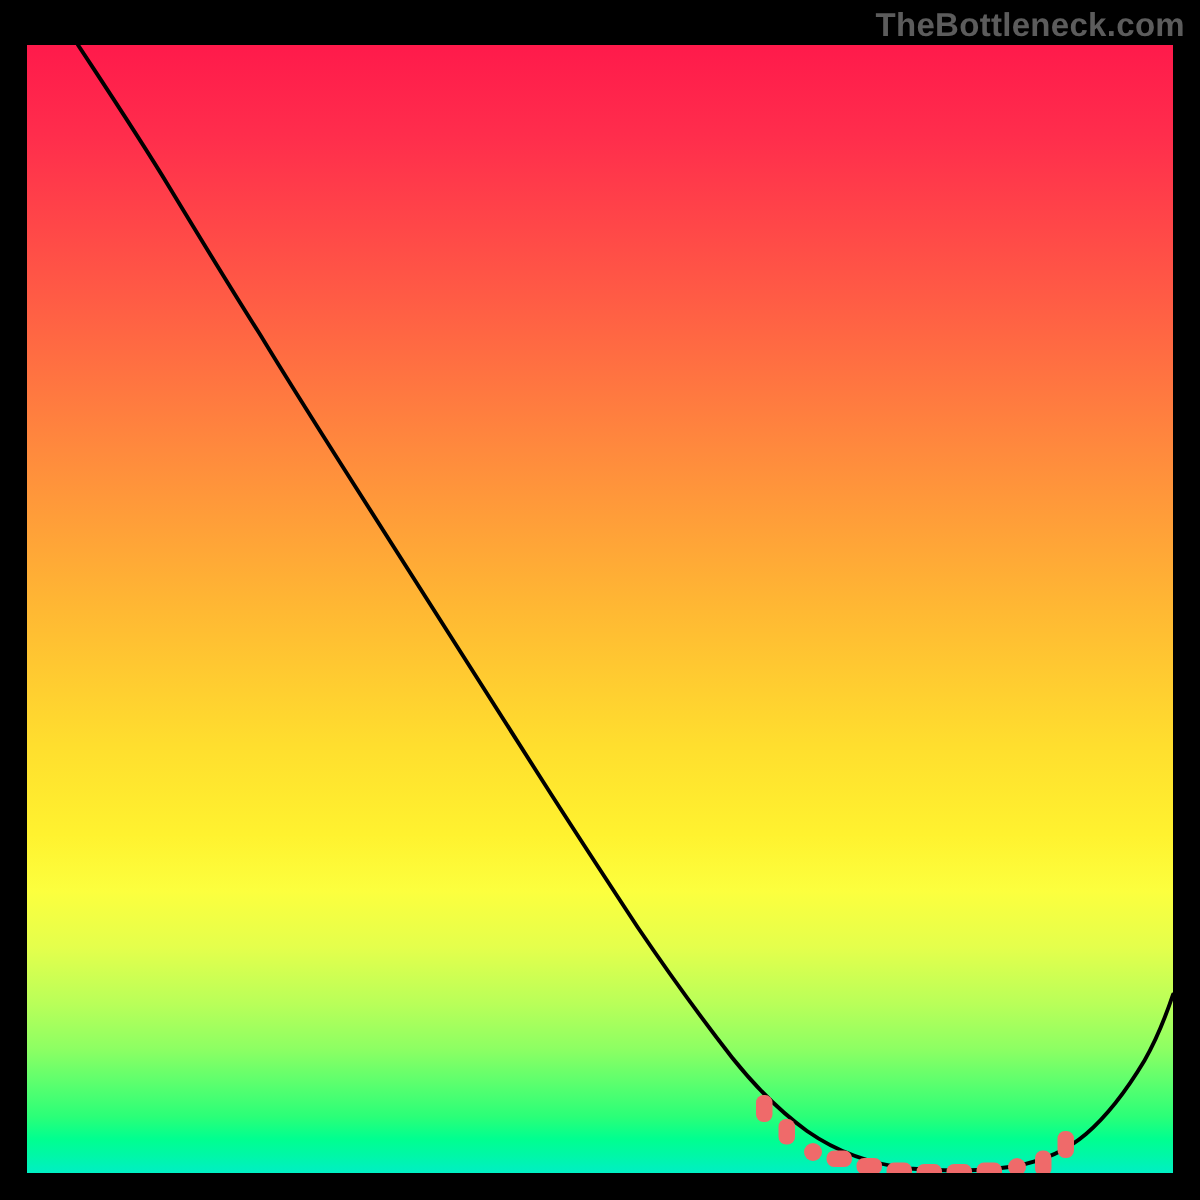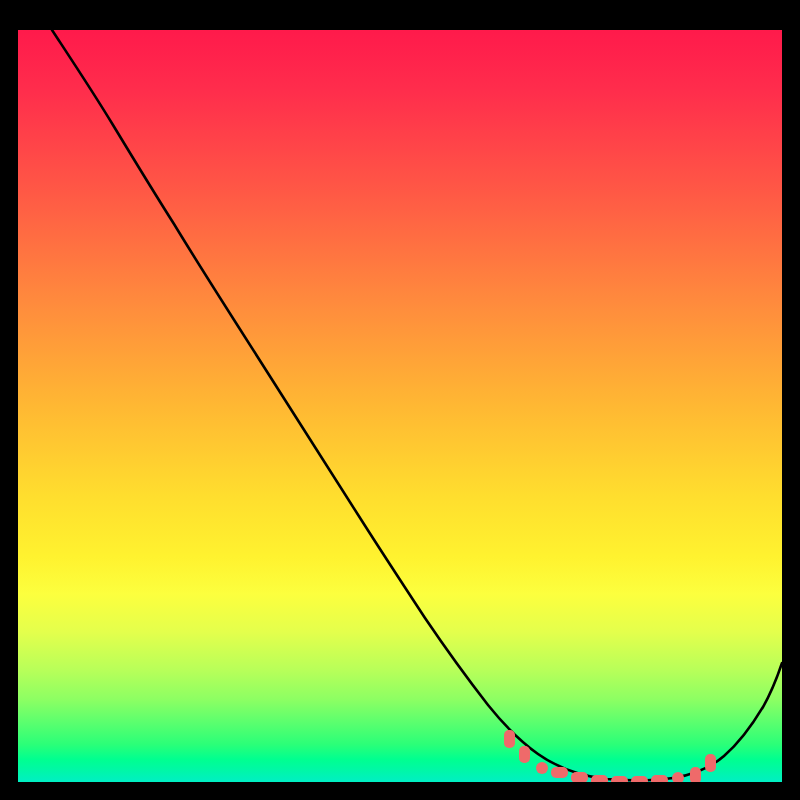--- a/index.html
+++ b/index.html
@@ -82,20 +82,21 @@
   }
   .curve .pill {
     fill: #ef6a6a;
     stroke: none;
   }
 </style>
 </head>
 <body>
 
 <div class="frame">
+  <div class="watermark">TheBottleneck.com</div>
 
   <div class="plot">
     <div class="gradient"></div>
 
     <svg class="curve" viewBox="0 0 764 752" preserveAspectRatio="none">
 
       <path class="main" d="M 34 0
                C 55 32, 75 62, 95 95
                C 115 128, 135 161, 156 194
                C 176 227, 197 260, 218 293

